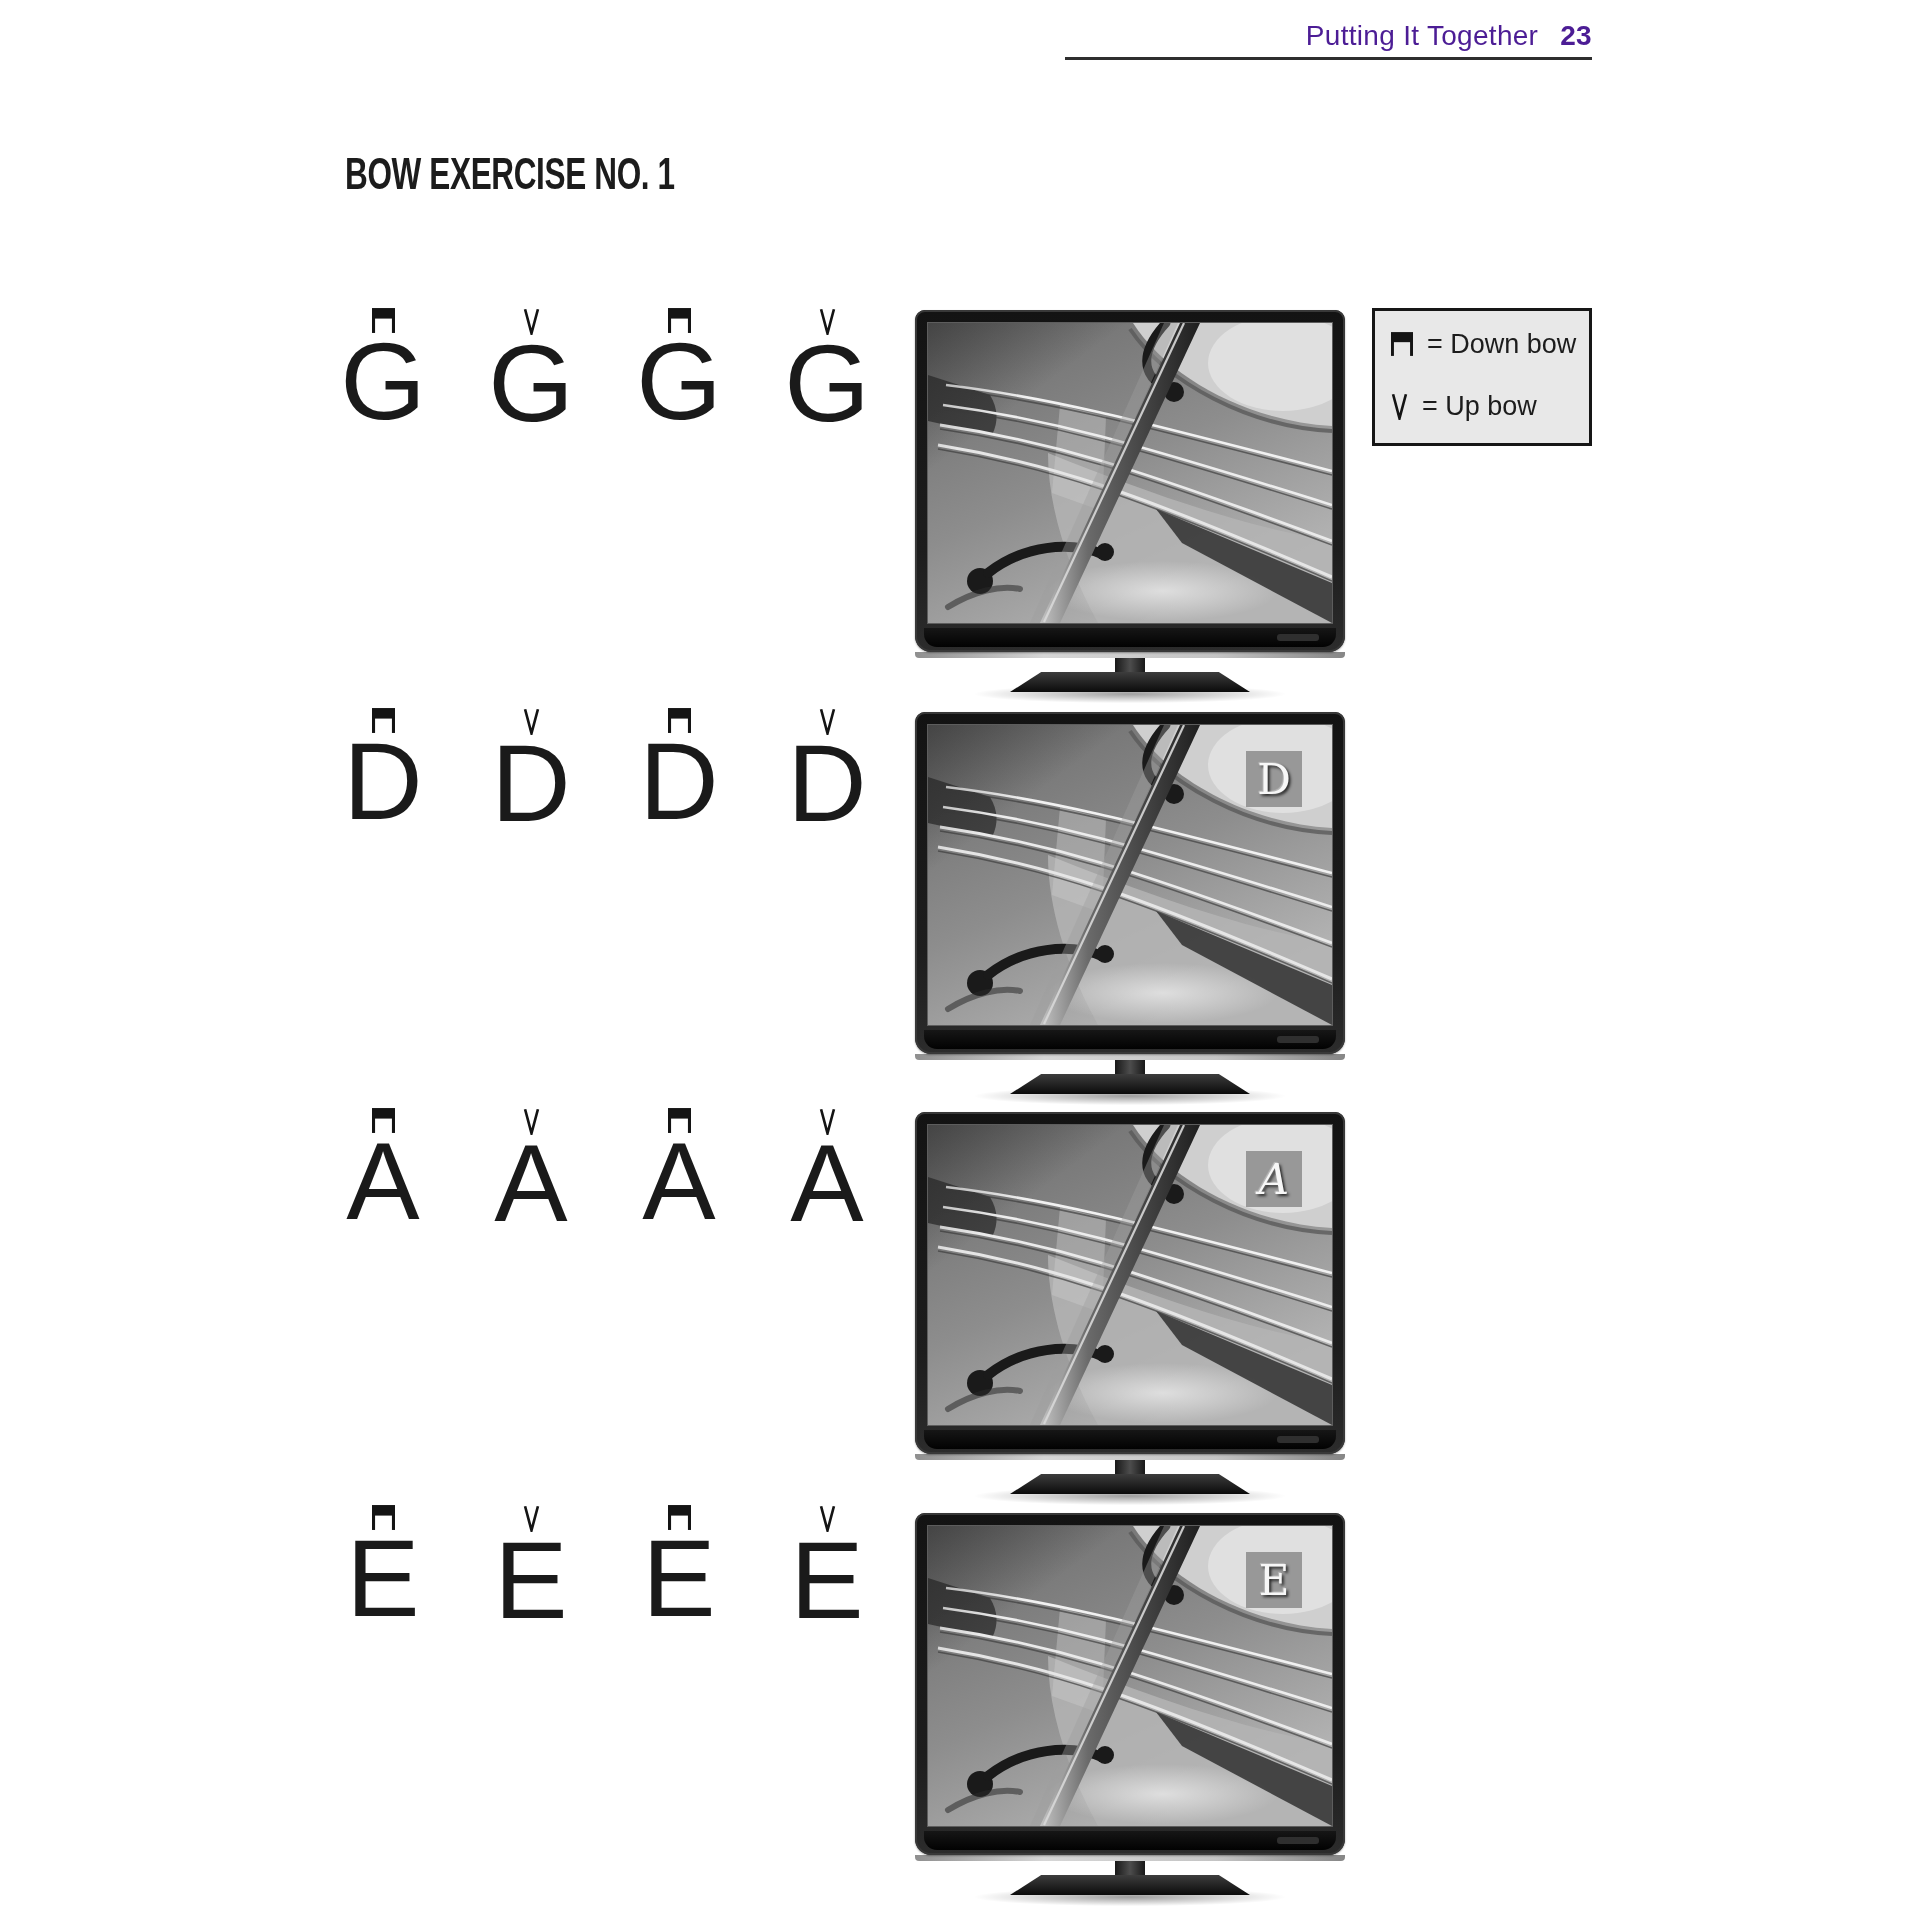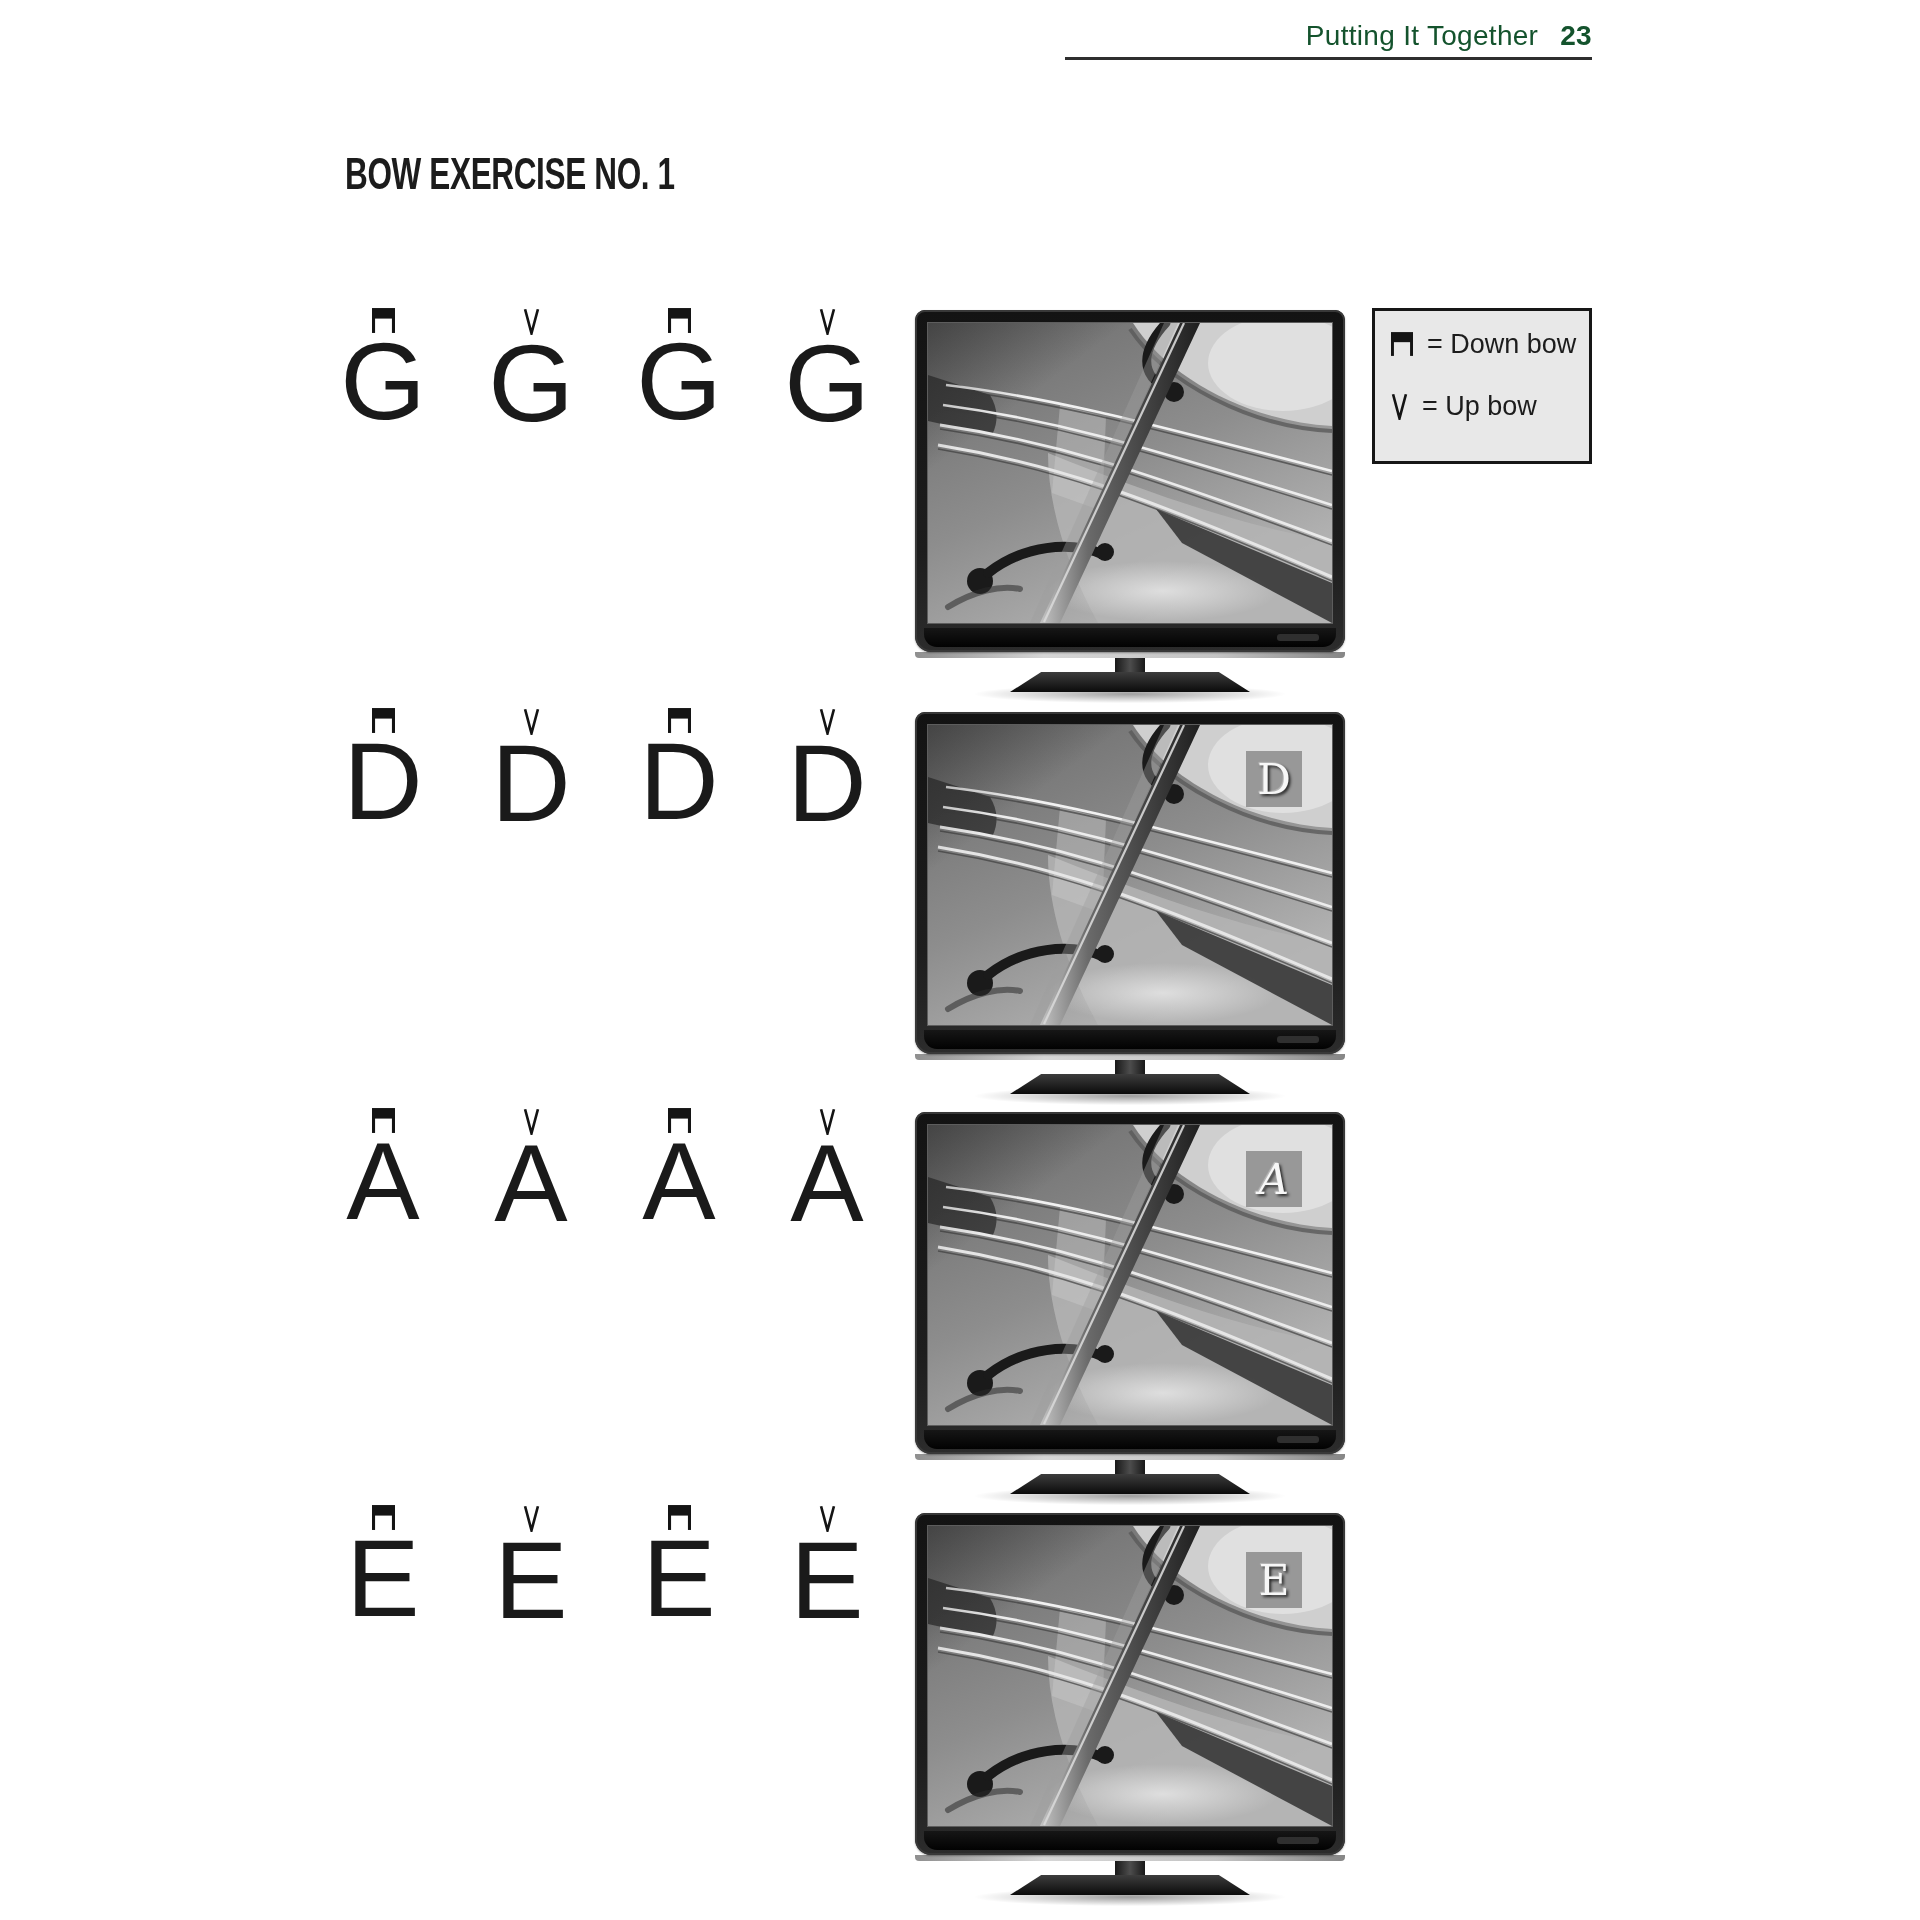--- a/index.html
+++ b/index.html
@@ -1,42 +1,42 @@
 <!DOCTYPE html>
 <html><head>
 <meta charset="utf-8">
 <style>
   html,body{margin:0;padding:0;background:#fff;}
   #page{position:relative;width:1920px;height:1920px;background:#fff;overflow:hidden;
         font-family:"Liberation Sans",sans-serif;color:#231f20;}
 
   
   .runhead{position:absolute;top:20px;left:1065px;width:527px;text-align:right;
-           font-size:28px;letter-spacing:.3px;color:#14532d;}
+           font-size:28px;letter-spacing:.3px;color:#4c1d95;}
   .runhead .ttl{font-weight:400;}
   .runhead .pg{font-weight:700;margin-left:22px;}
   .runrule{position:absolute;top:57px;left:1065px;width:527px;height:3px;background:#2e2e2e;}
 
   
   .heading{position:absolute;top:148px;left:345px;font-size:45px;font-weight:800;
            letter-spacing:-.5px;color:#1c1c1c;transform:scaleX(.70);transform-origin:left top;
            white-space:nowrap;}
   .intro{position:absolute;top:212px;left:345px;font-size:28px;line-height:39px;
          color:#2b2b2b;letter-spacing:.2px;}
   .intro span{display:block;}
 
   
   .note-row{position:absolute;left:331px;display:flex;gap:44px;}
   .row-g{top:308px}.row-d{top:708px}.row-a{top:1108px}.row-e{top:1505px}
   .note{width:104px;display:flex;flex-direction:column;align-items:center;}
   .note .bow-ic{display:block;color:#141414;margin-bottom:6px;}
   .note-letter{font-size:110px;line-height:84px;height:84px;font-weight:400;color:#1a1a1a;}
 
   
-  .legend{position:absolute;top:308px;left:1372px;width:220px;height:156px;
+  .legend{position:absolute;top:308px;left:1372px;width:220px;height:138px;
           border:3px solid #161616;background:#e8e8e8;box-sizing:border-box;}
   .legend .lrow{display:flex;align-items:center;gap:14px;margin:15px 0 0 16px;height:36px;}
   .legend .lrow+.lrow{margin-top:26px;}
   .legend .llabel{font-size:27px;color:#1c1c1c;}
   .legend .bow-ic{color:#141414;}
 
   
   .tv{position:absolute;left:915px;width:430px;}
   .tv .frame{position:relative;height:342px;box-sizing:border-box;padding:13px 13px 0;
              background:linear-gradient(180deg,#131313 0%,#1d1d1d 70%,#2c2c2c 100%);

